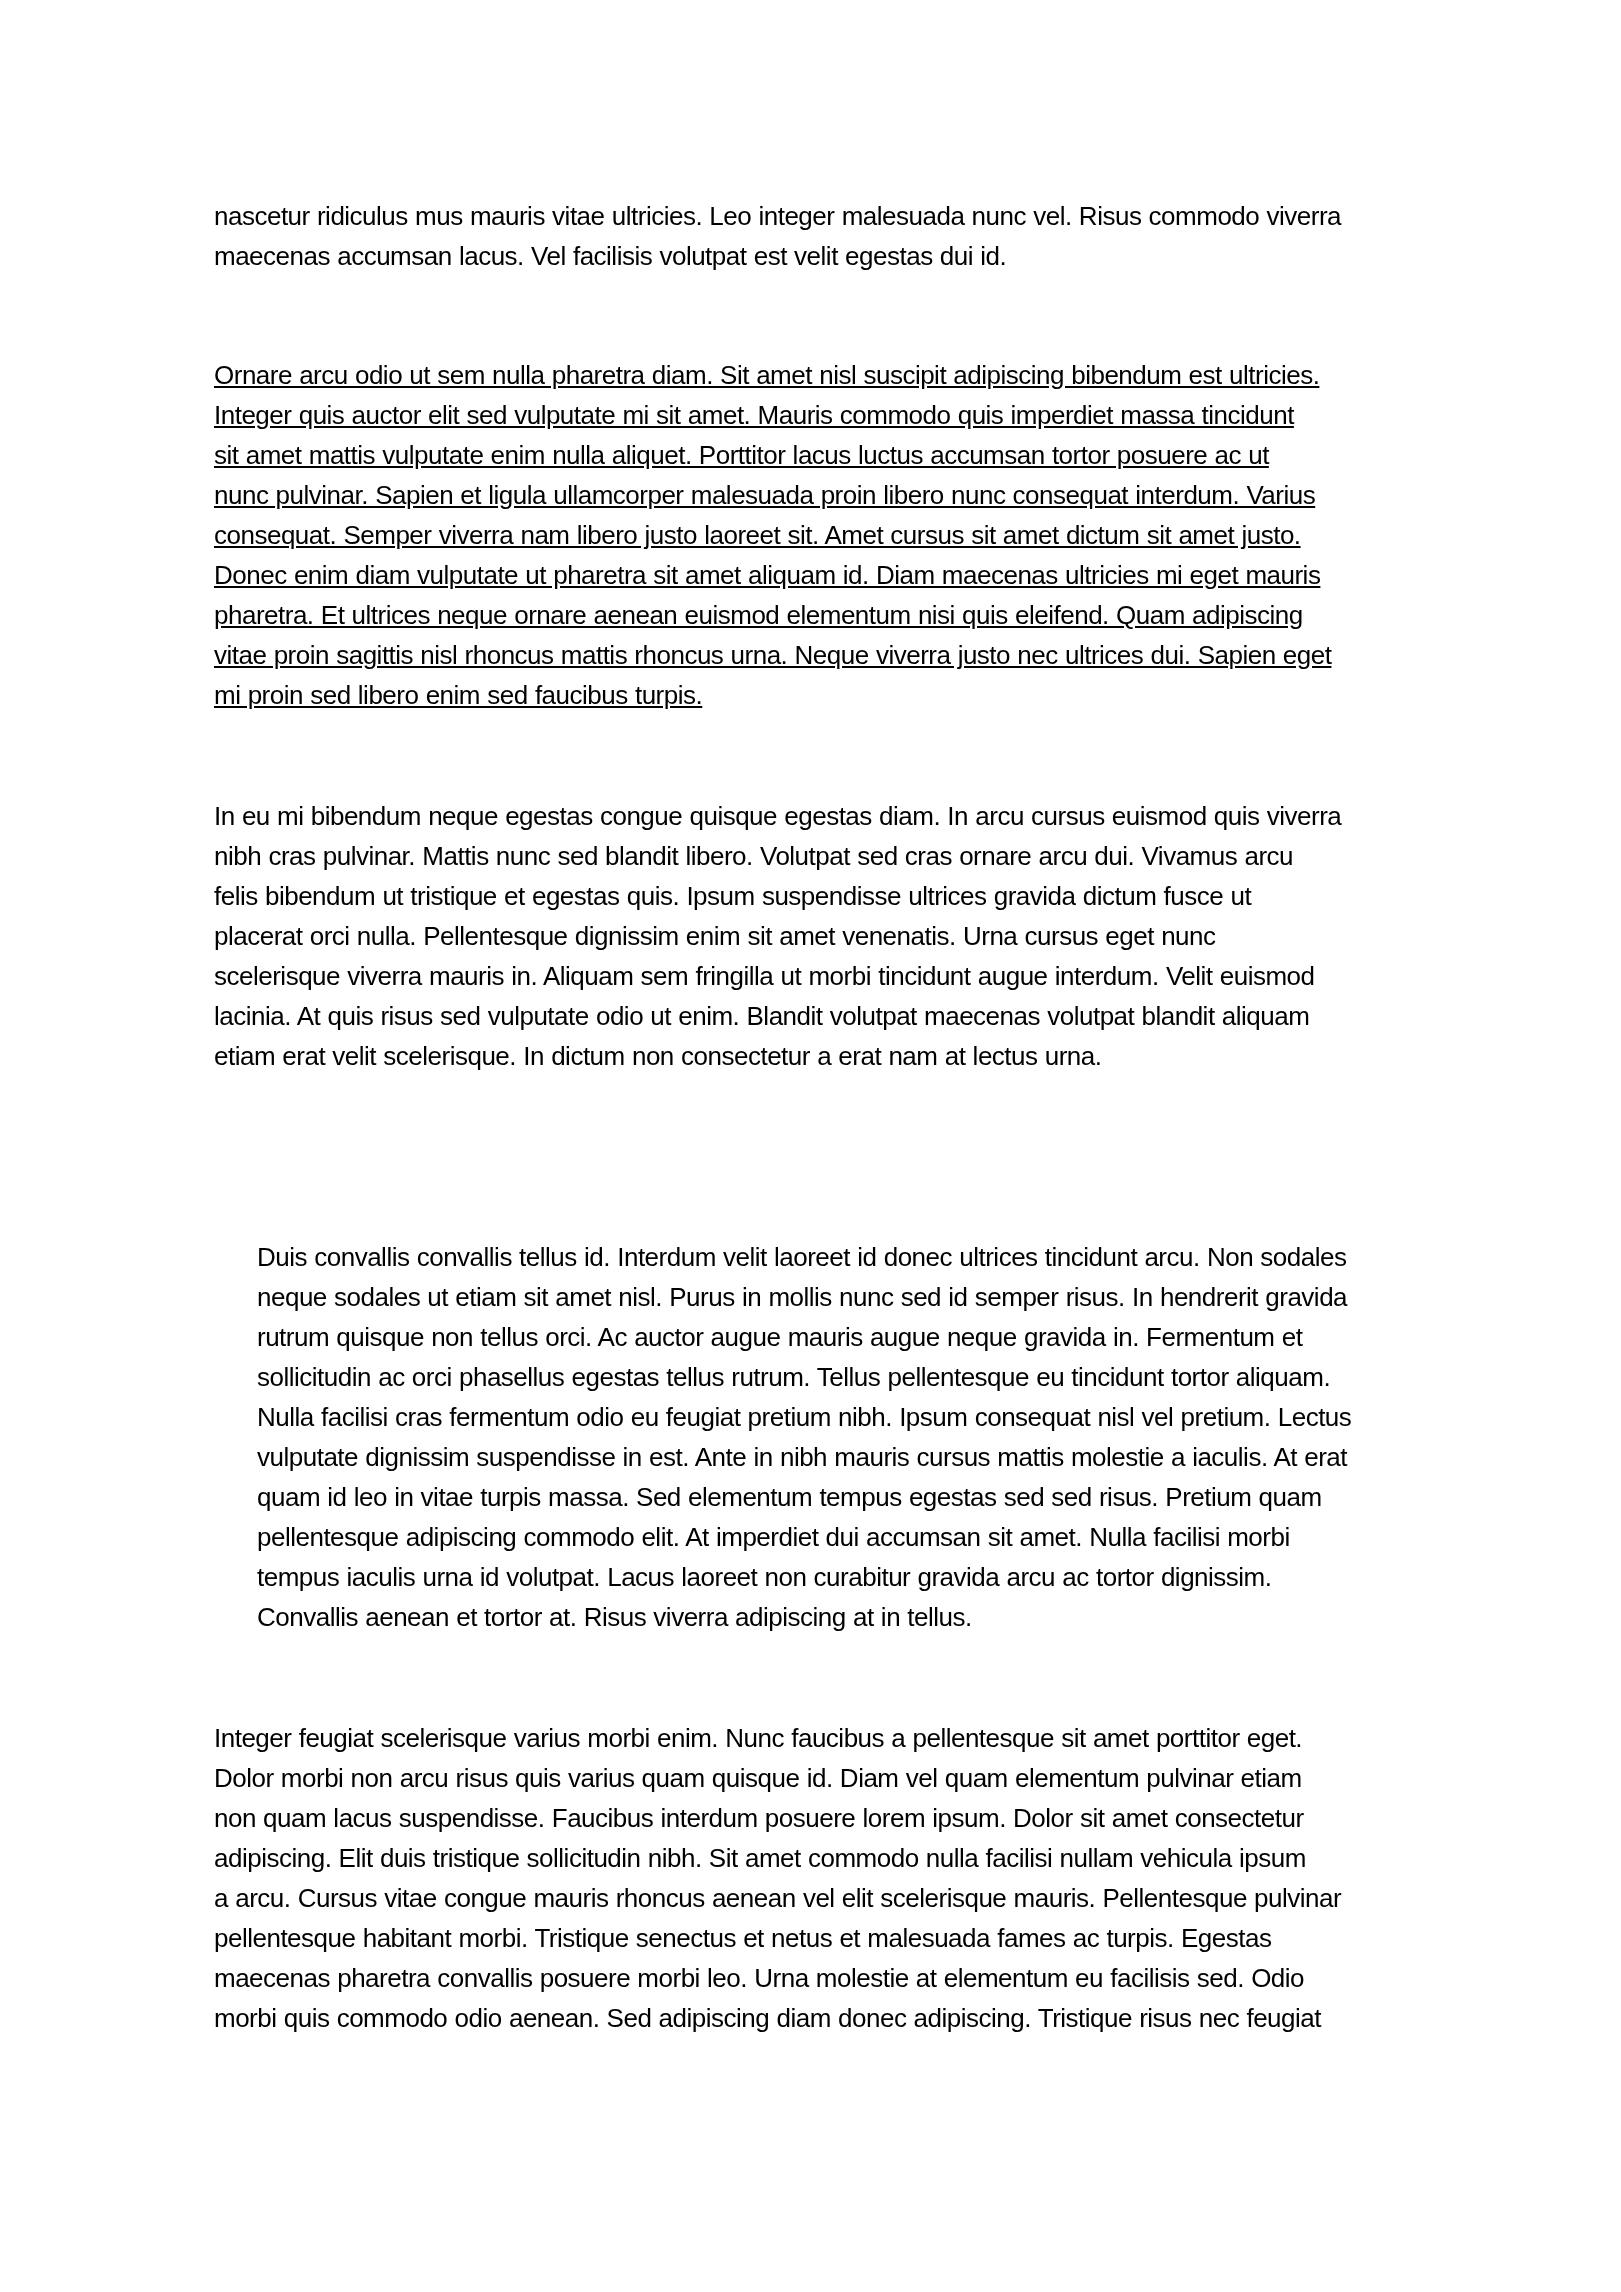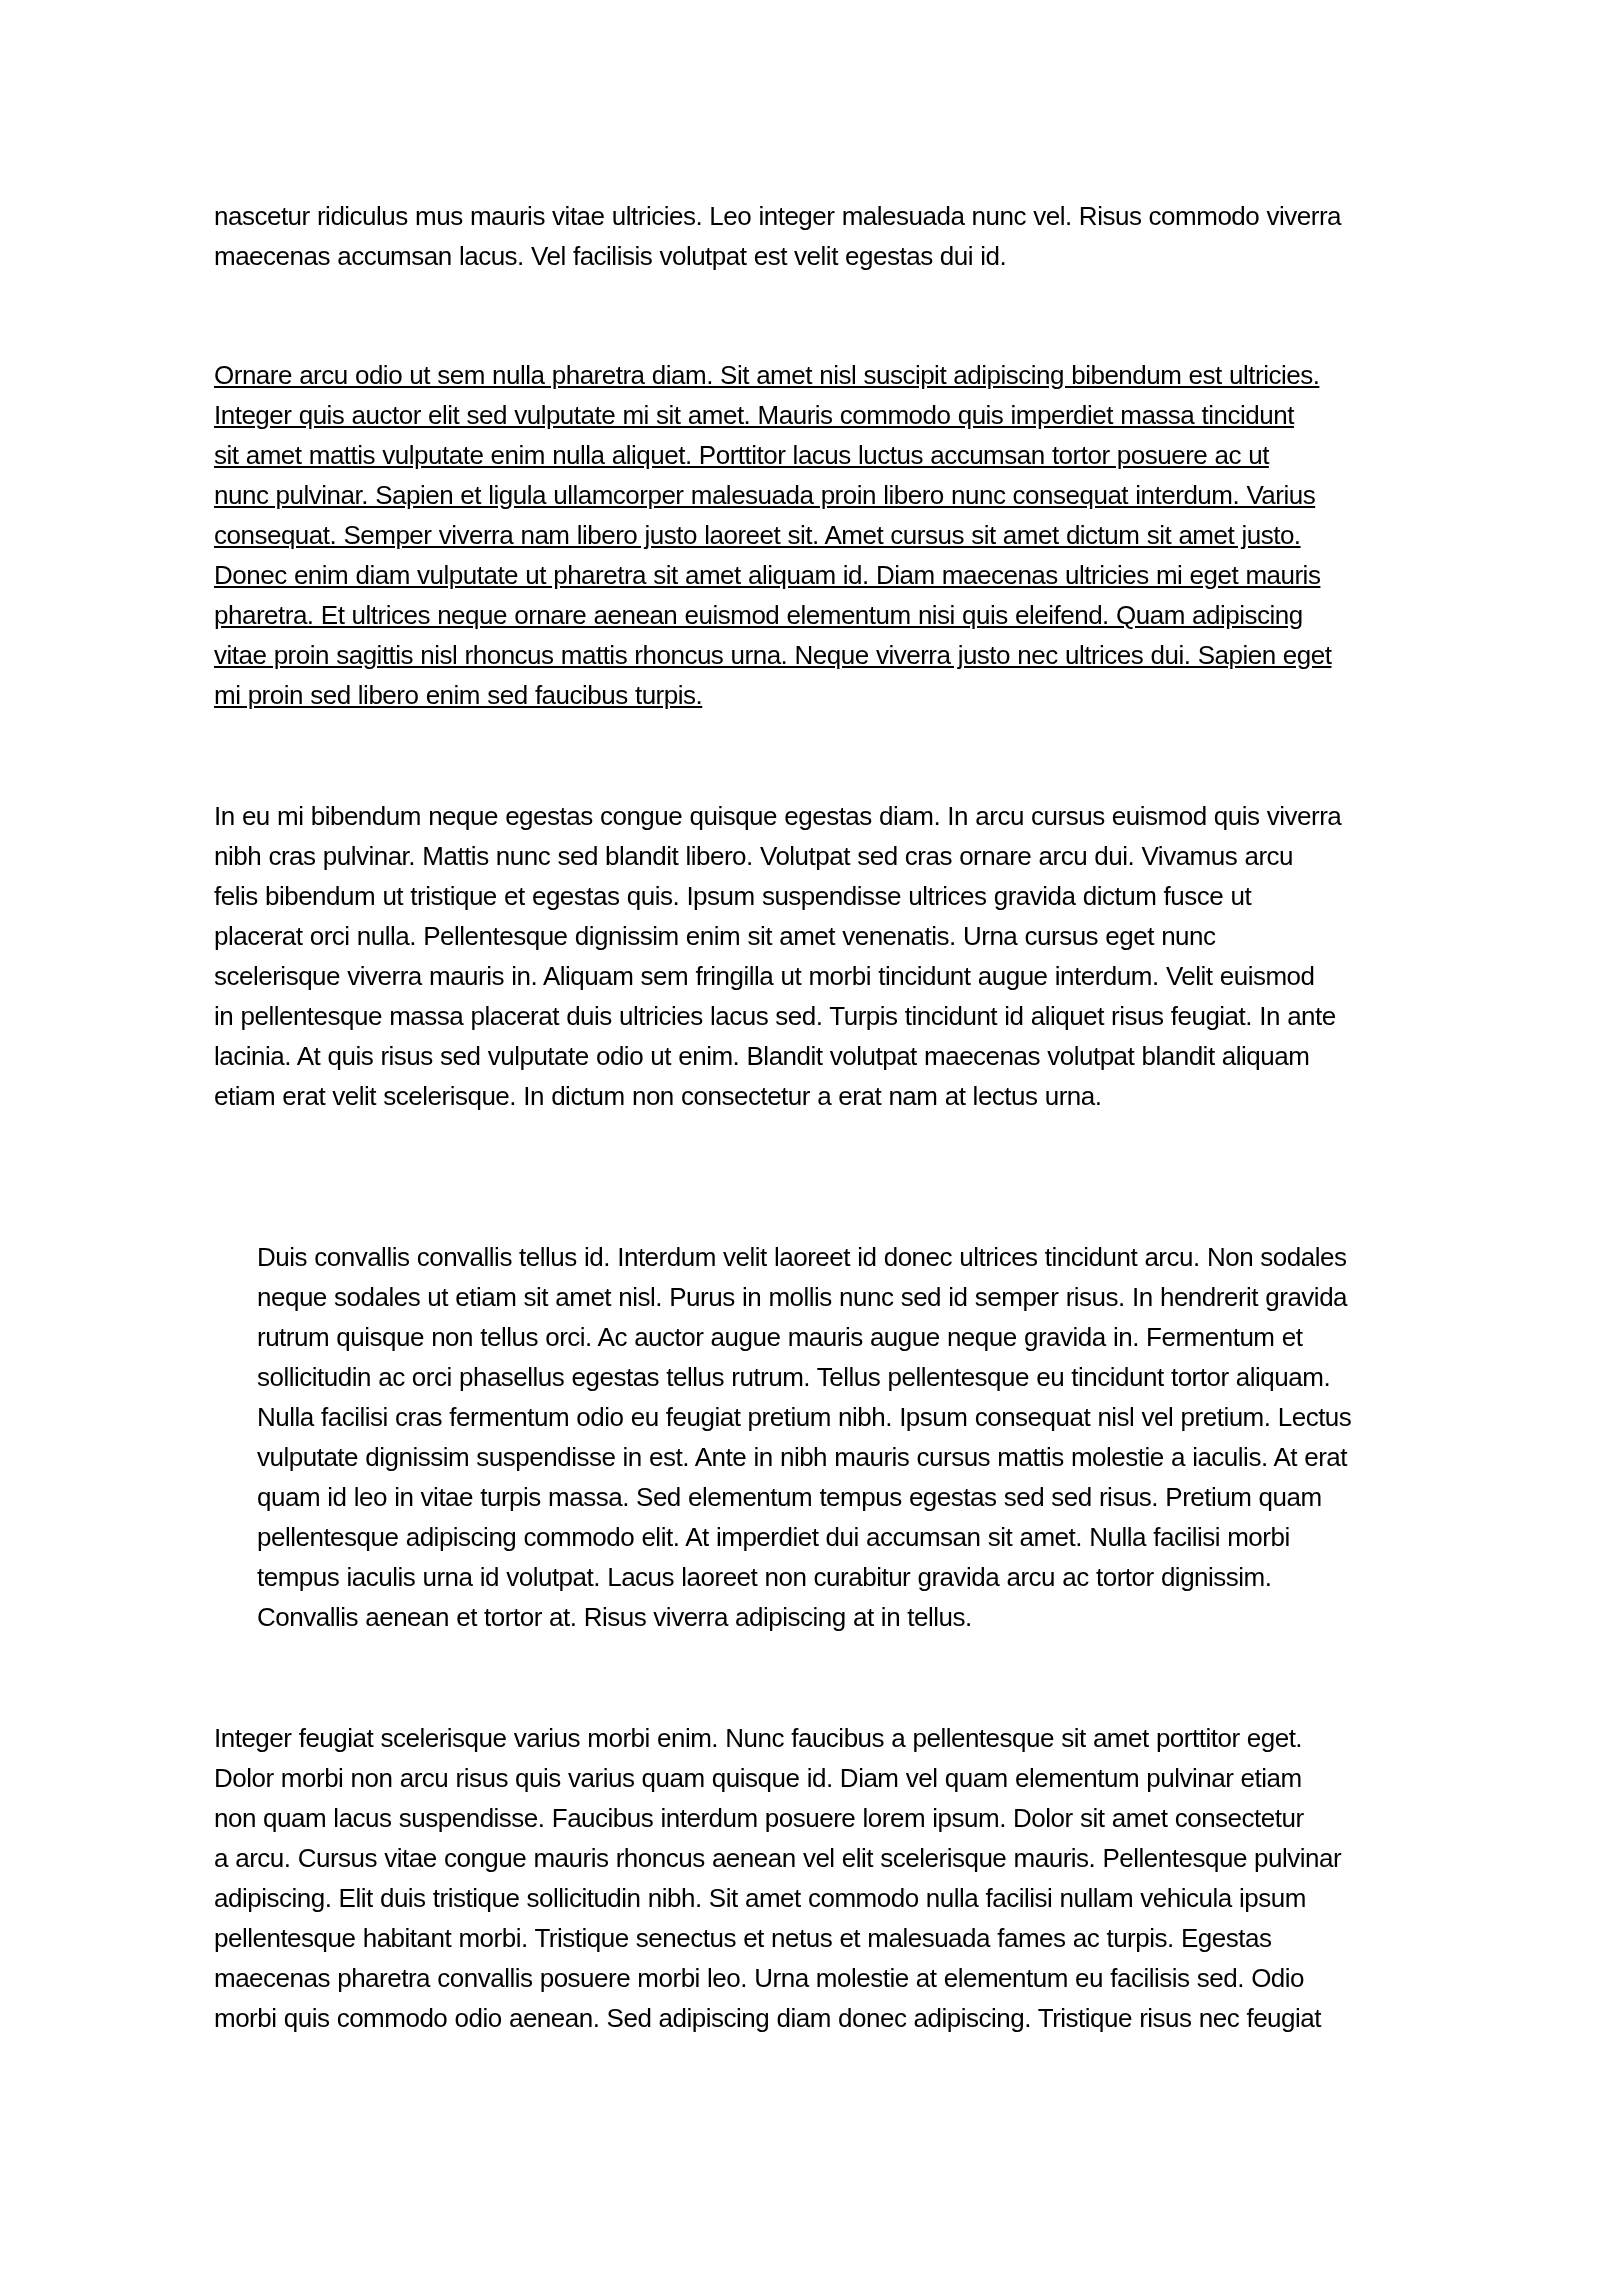--- a/index.html
+++ b/index.html
@@ -67,21 +67,20 @@
       <span class="line">vitae proin sagittis nisl rhoncus mattis rhoncus urna. Neque viverra justo nec ultrices dui. Sapien eget</span>
       <span class="line">mi proin sed libero enim sed faucibus turpis.</span>
     </p>
 
     <p class="para" style="top:600px;">
       <span class="line">In eu mi bibendum neque egestas congue quisque egestas diam. In arcu cursus euismod quis viverra</span>
       <span class="line">nibh cras pulvinar. Mattis nunc sed blandit libero. Volutpat sed cras ornare arcu dui. Vivamus arcu</span>
       <span class="line">felis bibendum ut tristique et egestas quis. Ipsum suspendisse ultrices gravida dictum fusce ut</span>
       <span class="line">placerat orci nulla. Pellentesque dignissim enim sit amet venenatis. Urna cursus eget nunc</span>
       <span class="line">scelerisque viverra mauris in. Aliquam sem fringilla ut morbi tincidunt augue interdum. Velit euismod</span>
-      <span class="line">in pellentesque massa placerat duis ultricies lacus sed. Turpis tincidunt id aliquet risus feugiat. In ante</span>
       <span class="line">lacinia. At quis risus sed vulputate odio ut enim. Blandit volutpat maecenas volutpat blandit aliquam</span>
       <span class="line">etiam erat velit scelerisque. In dictum non consectetur a erat nam at lectus urna.</span>
     </p>
 
     <p class="para" style="top:1041px;margin-left:43px;">
       <span class="line">Duis convallis convallis tellus id. Interdum velit laoreet id donec ultrices tincidunt arcu. Non sodales</span>
       <span class="line">neque sodales ut etiam sit amet nisl. Purus in mollis nunc sed id semper risus. In hendrerit gravida</span>
       <span class="line">rutrum quisque non tellus orci. Ac auctor augue mauris augue neque gravida in. Fermentum et</span>
       <span class="line">sollicitudin ac orci phasellus egestas tellus rutrum. Tellus pellentesque eu tincidunt tortor aliquam.</span>
       <span class="line">Nulla facilisi cras fermentum odio eu feugiat pretium nibh. Ipsum consequat nisl vel pretium. Lectus</span>
@@ -89,22 +88,22 @@
       <span class="line">quam id leo in vitae turpis massa. Sed elementum tempus egestas sed sed risus. Pretium quam</span>
       <span class="line">pellentesque adipiscing commodo elit. At imperdiet dui accumsan sit amet. Nulla facilisi morbi</span>
       <span class="line">tempus iaculis urna id volutpat. Lacus laoreet non curabitur gravida arcu ac tortor dignissim.</span>
       <span class="line">Convallis aenean et tortor at. Risus viverra adipiscing at in tellus.</span>
     </p>
 
     <p class="para" style="top:1522px;">
       <span class="line">Integer feugiat scelerisque varius morbi enim. Nunc faucibus a pellentesque sit amet porttitor eget.</span>
       <span class="line">Dolor morbi non arcu risus quis varius quam quisque id. Diam vel quam elementum pulvinar etiam</span>
       <span class="line">non quam lacus suspendisse. Faucibus interdum posuere lorem ipsum. Dolor sit amet consectetur</span>
+      <span class="line">adipiscing. Elit duis tristique sollicitudin nibh. Sit amet commodo nulla facilisi nullam vehicula ipsum</span>
       <span class="line">a arcu. Cursus vitae congue mauris rhoncus aenean vel elit scelerisque mauris. Pellentesque pulvinar</span>
-      <span class="line">adipiscing. Elit duis tristique sollicitudin nibh. Sit amet commodo nulla facilisi nullam vehicula ipsum</span>
       <span class="line">pellentesque habitant morbi. Tristique senectus et netus et malesuada fames ac turpis. Egestas</span>
       <span class="line">maecenas pharetra convallis posuere morbi leo. Urna molestie at elementum eu facilisis sed. Odio</span>
       <span class="line">morbi quis commodo odio aenean. Sed adipiscing diam donec adipiscing. Tristique risus nec feugiat</span>
     </p>
 
   </div>
 </div>
 
 
 </body></html>

